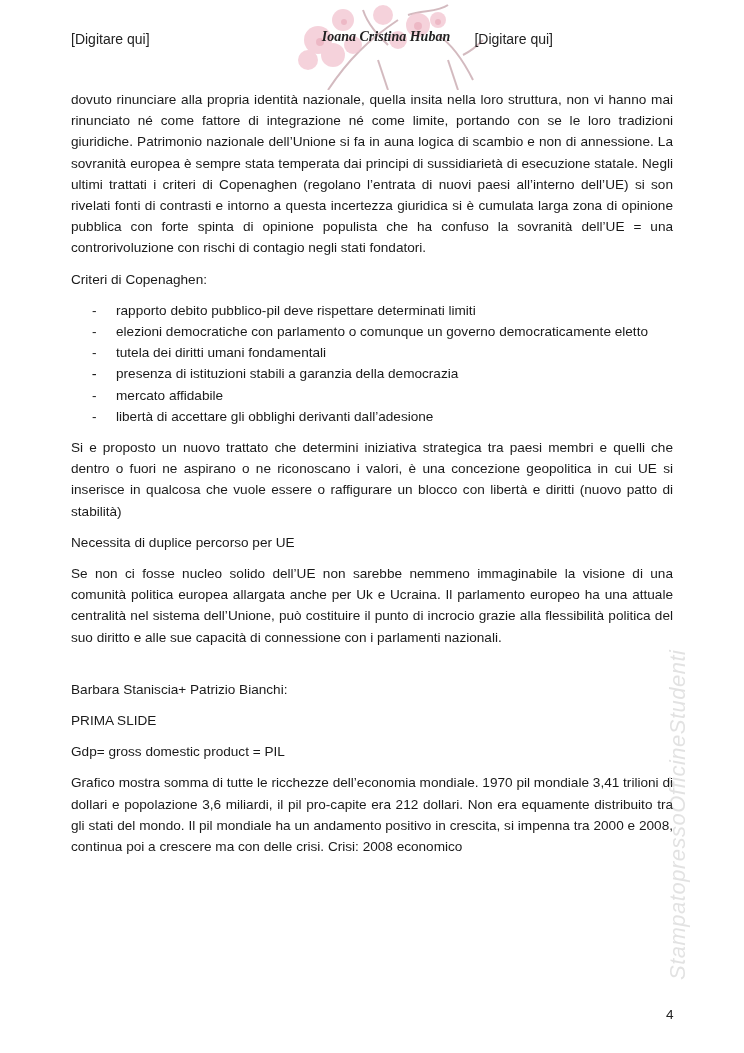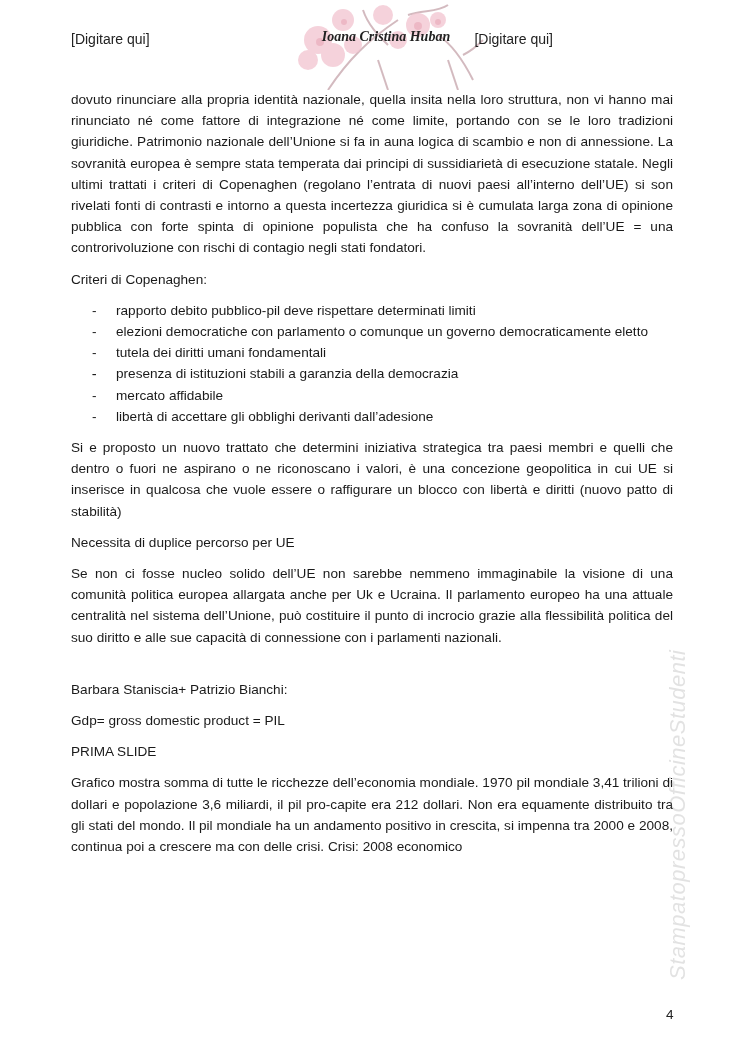--- a/index.html
+++ b/index.html
@@ -75,20 +75,20 @@
     <li><span class="dash">-</span></li>
     <li><span class="dash">-</span><span>presenza di istituzioni stabili a garanzia della democrazia</span></li>
     <li><span class="dash">-</span><span>mercato affidabile</span></li>
     <li><span class="dash">-</span><span>libertà di accettare gli obblighi derivanti dall’adesione</span></li>
   </ul>
   <p>Si e proposto un nuovo trattato che determini iniziativa strategica tra paesi membri e quelli che dentro o fuori ne aspirano o ne riconoscano i valori, è una concezione geopolitica in cui UE si inserisce in qualcosa che vuole essere o raffigurare un blocco con libertà e diritti (nuovo patto di stabilità)</p>
   <p class="left">Necessita di duplice percorso per UE</p>
   <p>Se non ci fosse nucleo solido dell’UE non sarebbe nemmeno immaginabile la visione di una comunità politica europea allargata anche per Uk e Ucraina. Il parlamento europeo ha una attuale centralità nel sistema dell’Unione, può costituire il punto di incrocio grazie alla flessibilità politica del suo diritto e alle sue capacità di connessione con i parlamenti nazionali.</p>
   <div class="spacer"></div>
   <p class="left">Barbara Staniscia+ Patrizio Bianchi:</p>
+  <p class="left">PRIMA SLIDE</p>
   <p class="left">Gdp= gross domestic product = PIL</p>
-  <p class="left">PRIMA SLIDE</p>
   <p>Grafico mostra somma di tutte le ricchezze dell’economia mondiale. 1970 pil mondiale 3,41 trilioni di dollari e popolazione 3,6 miliardi, il pil pro-capite era 212 dollari. Non era equamente distribuito tra gli stati del mondo. Il pil mondiale ha un andamento positivo in crescita, si impenna tra 2000 e 2008, continua poi a crescere ma con delle crisi. Crisi: 2008 economico</p>
 </div>
 
 <div class="watermark">StampatopressoOfficineStudenti</div>
 
 <span class="page-number">4</span>
 
 </body></html>

